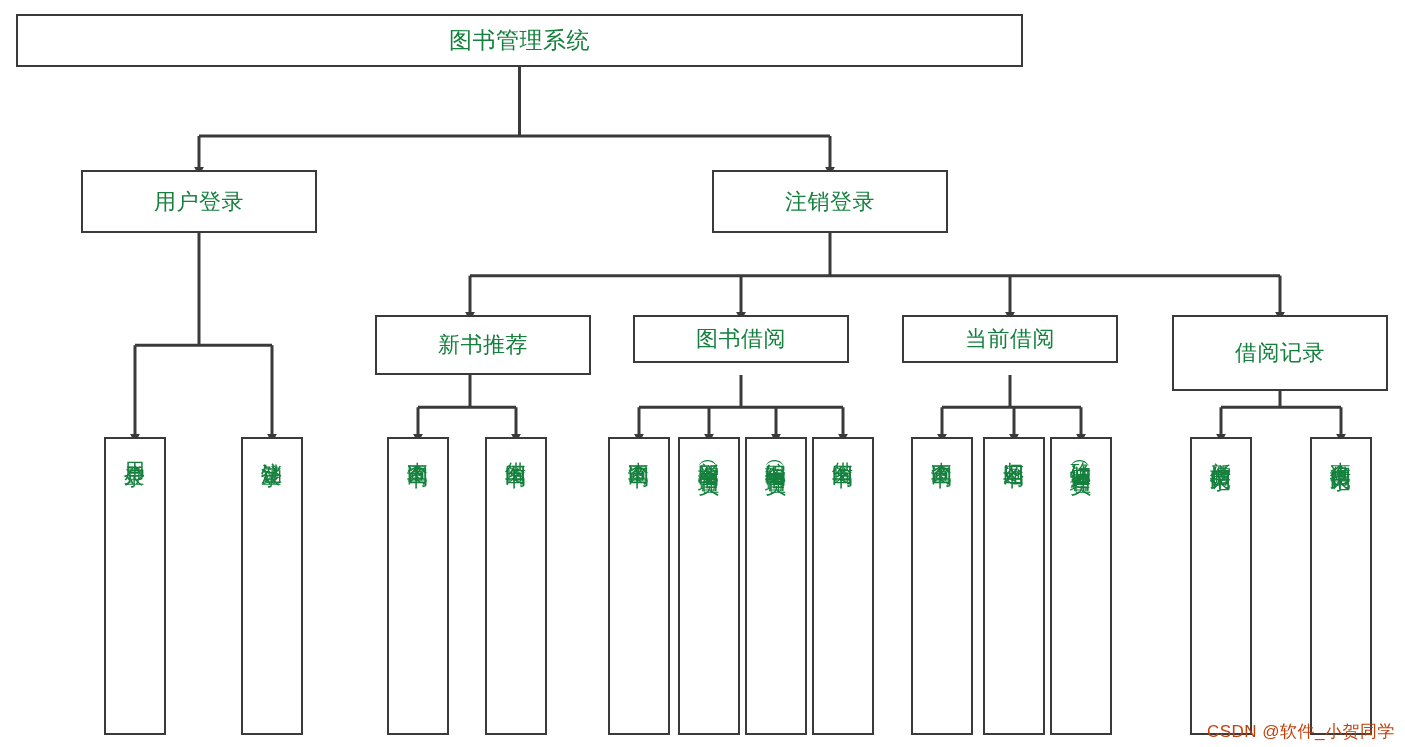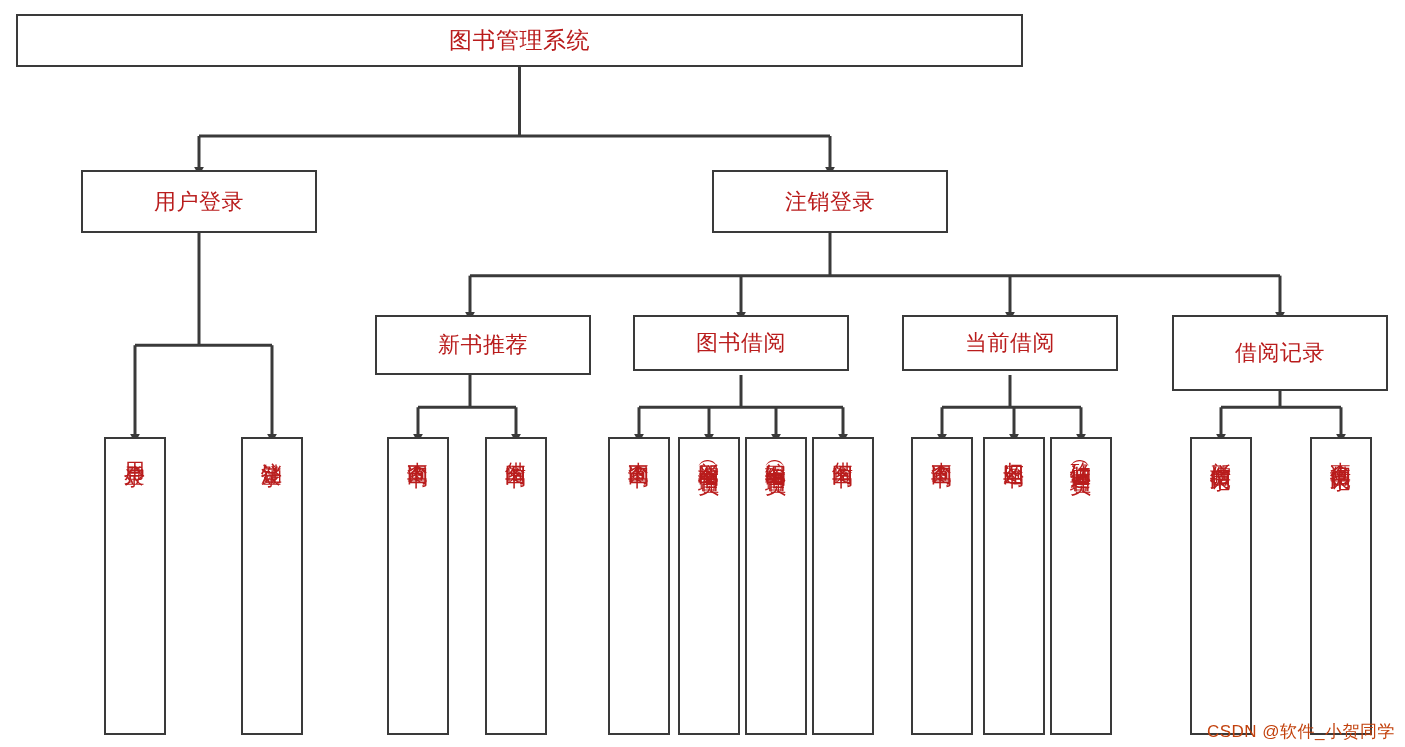--- a/index.html
+++ b/index.html
@@ -30,21 +30,21 @@
     position: absolute;
     box-sizing: border-box;
     background: #ffffff;
     border: 2px solid #3a3a3a;
     display: flex;
     align-items: center;
     justify-content: center;
     overflow: hidden;
   }
   .node-label {
-    color: #b91c1c;
+    color: #15803d;
     font-size: 22px;
     line-height: 1.06;
     letter-spacing: 0.5px;
     white-space: nowrap;
     text-align: center;
   }
   .node-box.vertical .node-label {
     writing-mode: vertical-rl;
     text-orientation: upright;
     line-height: 1.0;
@@ -122,24 +122,24 @@
       </div>
       <div class="node-box" style="left: 81px; top: 170px; width: 236px; height: 63px;">
         <span class="node-label">用户登录</span>
       </div>
       <div class="node-box" style="left: 712px; top: 170px; width: 236px; height: 63px;">
         <span class="node-label">注销登录</span>
       </div>
       <div class="node-box" style="left: 362px; top: 315px; width: 216px; height: 60px; margin-left: 13px;">
         <span class="node-label">新书推荐</span>
       </div>
-      <div class="node-box" style="left: 633px; top: 315px; width: 216px; height: 56px;">
+      <div class="node-box" style="left: 633px; top: 315px; width: 216px; height: 48px;">
         <span class="node-label">图书借阅</span>
       </div>
-      <div class="node-box" style="left: 902px; top: 315px; width: 216px; height: 56px;">
+      <div class="node-box" style="left: 902px; top: 315px; width: 216px; height: 48px;">
         <span class="node-label">当前借阅</span>
       </div>
       <div class="node-box" style="left: 1172px; top: 315px; width: 216px; height: 76px;">
         <span class="node-label">借阅记录</span>
       </div>
       <div class="node-box vertical" style="left: 104px; top: 437px; width: 62px; height: 298px;">
         <span class="node-label">用户登录</span>
       </div>
       <div class="node-box vertical" style="left: 241px; top: 437px; width: 62px; height: 298px;">
         <span class="node-label">注销登录</span>

